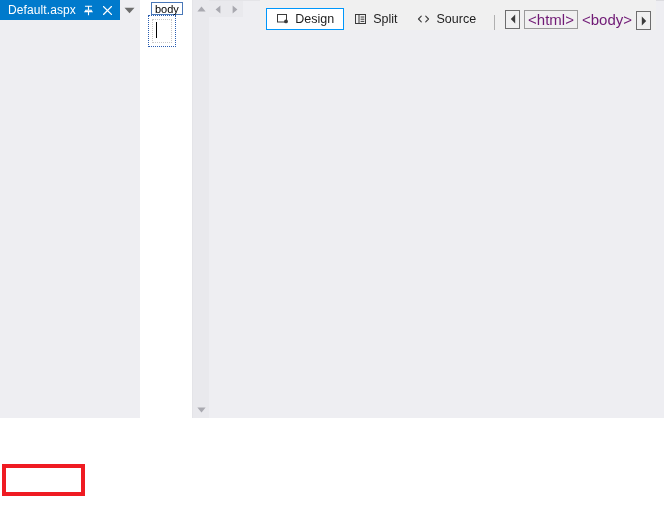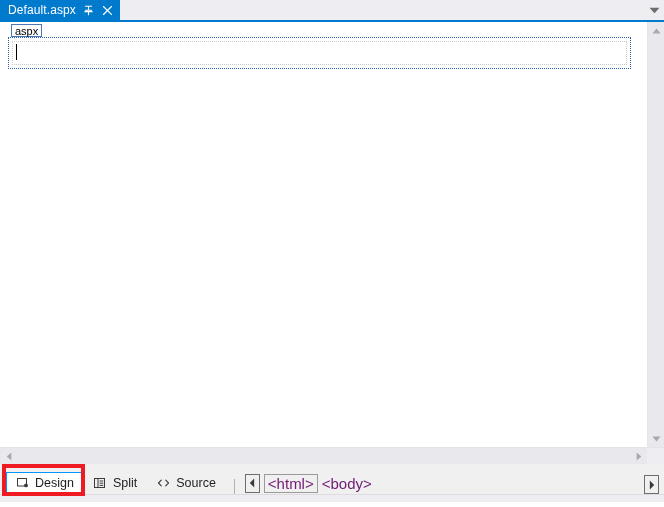--- a/index.html
+++ b/index.html
@@ -14,24 +14,24 @@
     background: #ffffff;
     font-family: "Liberation Sans", sans-serif;
     font-size: 12px;
     color: #1e1e1e;
     -webkit-font-smoothing: antialiased;
   }
 
   #app {
     position: relative;
     width: 664px;
-    height: 502px;
+    height: 418px;
     background: #eeeef2;
     display: flex;
-    flex-direction: column;
+    flex-direction: row;
   }
 
   
   .tabstrip {
     position: relative;
     height: 20px;
     background: #eeeef2;
     display: flex;
     align-items: flex-start;
     flex: 0 0 auto;
@@ -342,21 +342,21 @@
       </svg>
     </div>
   </div>
 
   <div class="tabstrip-underline"></div>
 
   <div class="designer-area">
 
     <div class="design-surface">
 
-      <div class="tag-label">aspx</div>
+      <div class="tag-label">body</div>
 
       <div class="body-region">
         <div class="form-region">
           <div class="caret"></div>
         </div>
       </div>
 
     </div>
 
     <div class="vscroll">

